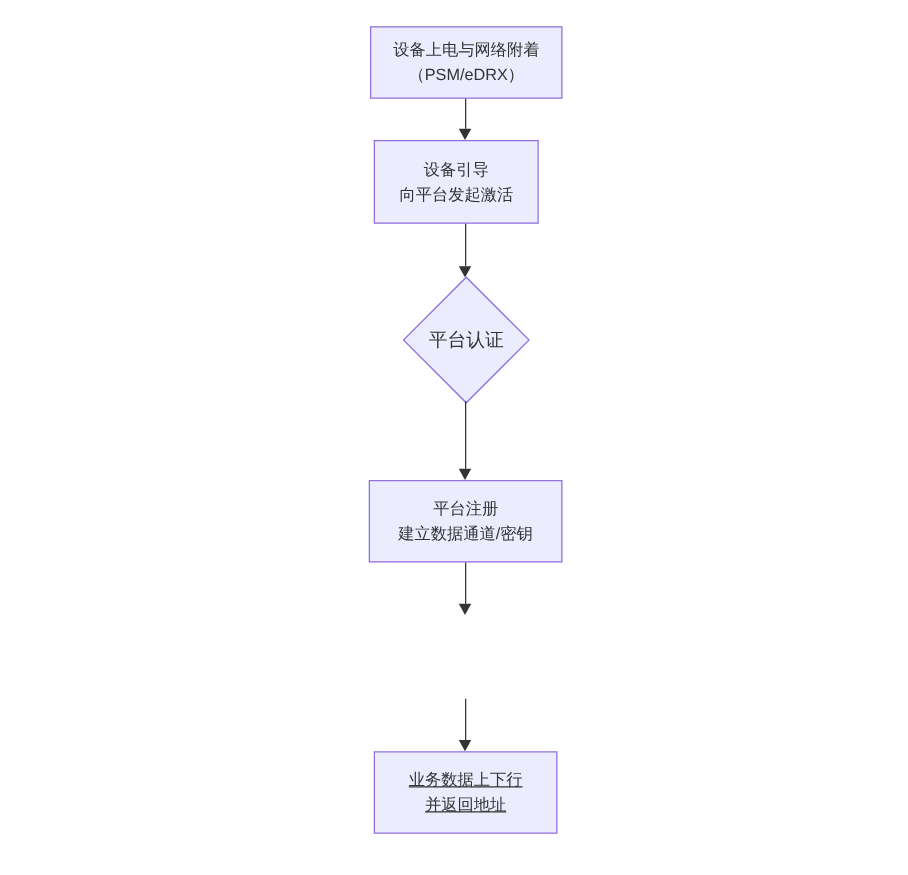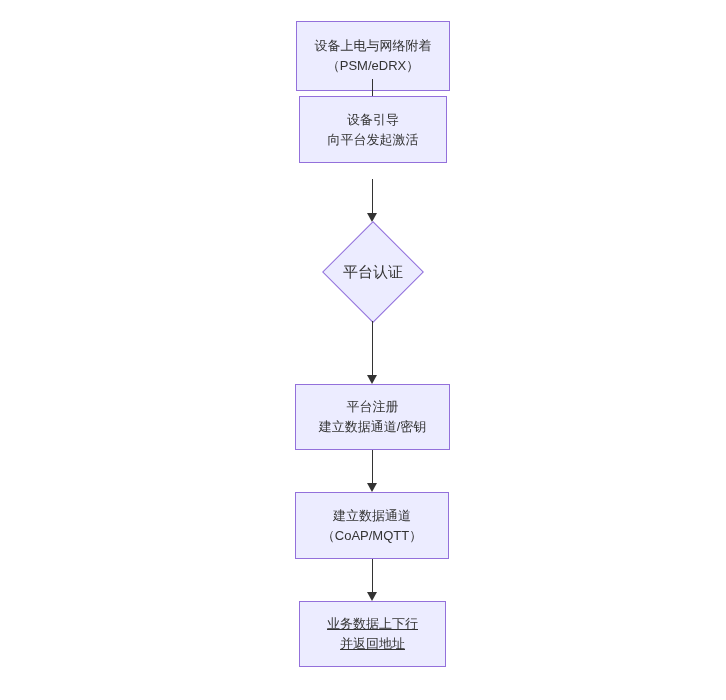--- a/index.html
+++ b/index.html
@@ -79,29 +79,29 @@
     padding: 0 2px;
     white-space: nowrap;
     margin-top: 44px;
   }
 </style>
 </head>
 <body>
 
 <div class="canvas">
 
-  <div class="rect-node" style="left:296px; top:21px; width:154px; height:70px;">
+  <div class="rect-node" style="left:296px; top:21px; width:154px; height:58px;">
     <div class="node-line">设备上电与网络附着</div>
     <div class="node-line">（PSM/eDRX）</div>
   </div>
 
   <div class="edge-line" style="top:79px; height:24px;"></div>
   <div class="edge-arrow" style="top:103px;"></div>
 
-  <div class="rect-node" style="left:299px; top:96px; width:148px; height:67px;">
+  <div class="rect-node" style="left:299px; top:112px; width:132px; height:67px;">
     <div class="node-line">设备引导</div>
     <div class="node-line">向平台发起激活</div>
   </div>
 
   <div class="edge-line" style="top:179px; height:34px;"></div>
   <div class="edge-arrow" style="top:213px;"></div>
 
   <div class="diamond"></div>
   <div class="diamond-label" style="left:323px; top:222px; width:100px; height:100px; position:absolute; transform:none;">
     <span class="node-line">平台认证</span>
@@ -112,24 +112,20 @@
   <div class="edge-arrow" style="top:375px;"></div>
 
   <div class="rect-node" style="left:295px; top:384px; width:155px; height:66px;justify-content:center;">
     <div class="node-line">平台注册</div>
     <div class="node-line">建立数据通道/密钥</div>
   </div>
 
   <div class="edge-line" style="top:450px; height:33px;"></div>
   <div class="edge-arrow" style="top:483px;"></div>
 
-  <div class="rect-node" style="left:295px; top:492px; width:154px; height:67px;">
-    <div class="node-line">建立数据通道</div>
-    <div class="node-line">（CoAP/MQTT）</div>
-  </div>
 
   <div class="edge-line" style="top:559px; height:33px;"></div>
   <div class="edge-arrow" style="top:592px;"></div>
 
   <div class="rect-node" style="left:299px; top:601px; width:147px; height:66px;text-decoration:underline;">
     <div class="node-line">业务数据上下行</div>
     <div class="node-line">并返回地址</div>
   </div>
 
 </div>

